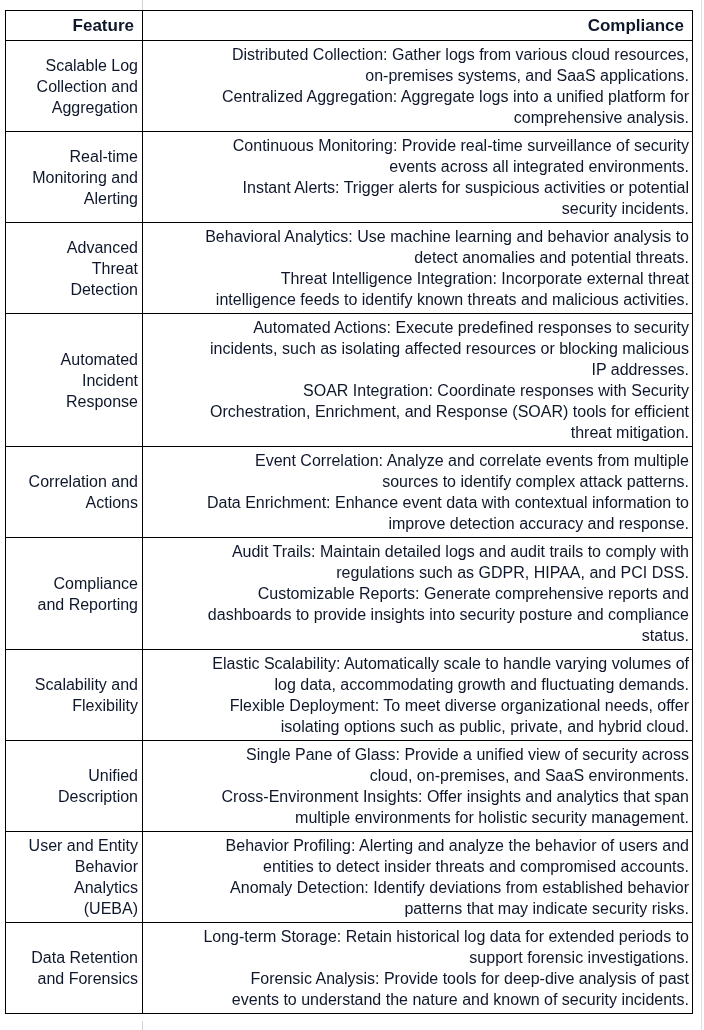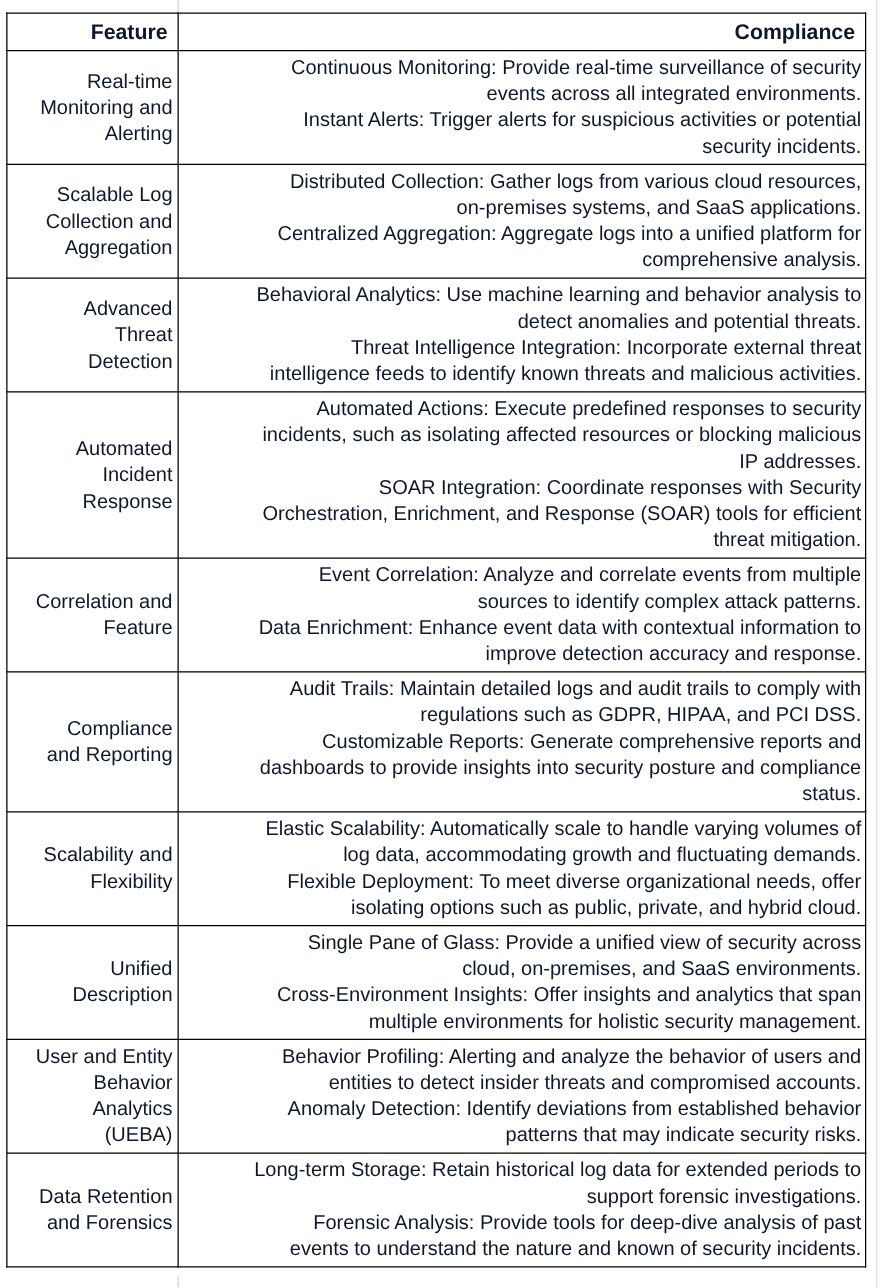--- a/index.html
+++ b/index.html
@@ -76,36 +76,36 @@
       <col class="col-description">
     </colgroup>
     <thead>
       <tr>
         <th>Feature</th>
         <th>Compliance</th>
       </tr>
     </thead>
     <tbody>
       <tr>
+        <td class="feature-cell">Scalable Log
+Collection and
+Aggregation</td>
+        <td class="description-cell">Distributed Collection: Gather logs from various cloud resources,
+on-premises systems, and SaaS applications.
+Centralized Aggregation: Aggregate logs into a unified platform for
+comprehensive analysis.</td>
+      </tr>
+      <tr>
         <td class="feature-cell">Real-time
 Monitoring and
 Alerting</td>
         <td class="description-cell">Continuous Monitoring: Provide real-time surveillance of security
 events across all integrated environments.
 Instant Alerts: Trigger alerts for suspicious activities or potential
 security incidents.</td>
-      </tr>
-      <tr>
-        <td class="feature-cell">Scalable Log
-Collection and
-Aggregation</td>
-        <td class="description-cell">Distributed Collection: Gather logs from various cloud resources,
-on-premises systems, and SaaS applications.
-Centralized Aggregation: Aggregate logs into a unified platform for
-comprehensive analysis.</td>
       </tr>
       <tr>
         <td class="feature-cell">Advanced
 Threat
 Detection</td>
         <td class="description-cell">Behavioral Analytics: Use machine learning and behavior analysis to
 detect anomalies and potential threats.
 Threat Intelligence Integration: Incorporate external threat
 intelligence feeds to identify known threats and malicious activities.</td>
       </tr>
@@ -115,21 +115,21 @@
 Response</td>
         <td class="description-cell">Automated Actions: Execute predefined responses to security
 incidents, such as isolating affected resources or blocking malicious
 IP addresses.
 SOAR Integration: Coordinate responses with Security
 Orchestration, Enrichment, and Response (SOAR) tools for efficient
 threat mitigation.</td>
       </tr>
       <tr>
         <td class="feature-cell">Correlation and
-Feature</td>
+Actions</td>
         <td class="description-cell">Event Correlation: Analyze and correlate events from multiple
 sources to identify complex attack patterns.
 Data Enrichment: Enhance event data with contextual information to
 improve detection accuracy and response.</td>
       </tr>
       <tr>
         <td class="feature-cell">Compliance
 and Reporting</td>
         <td class="description-cell">Audit Trails: Maintain detailed logs and audit trails to comply with
 regulations such as GDPR, HIPAA, and PCI DSS.

